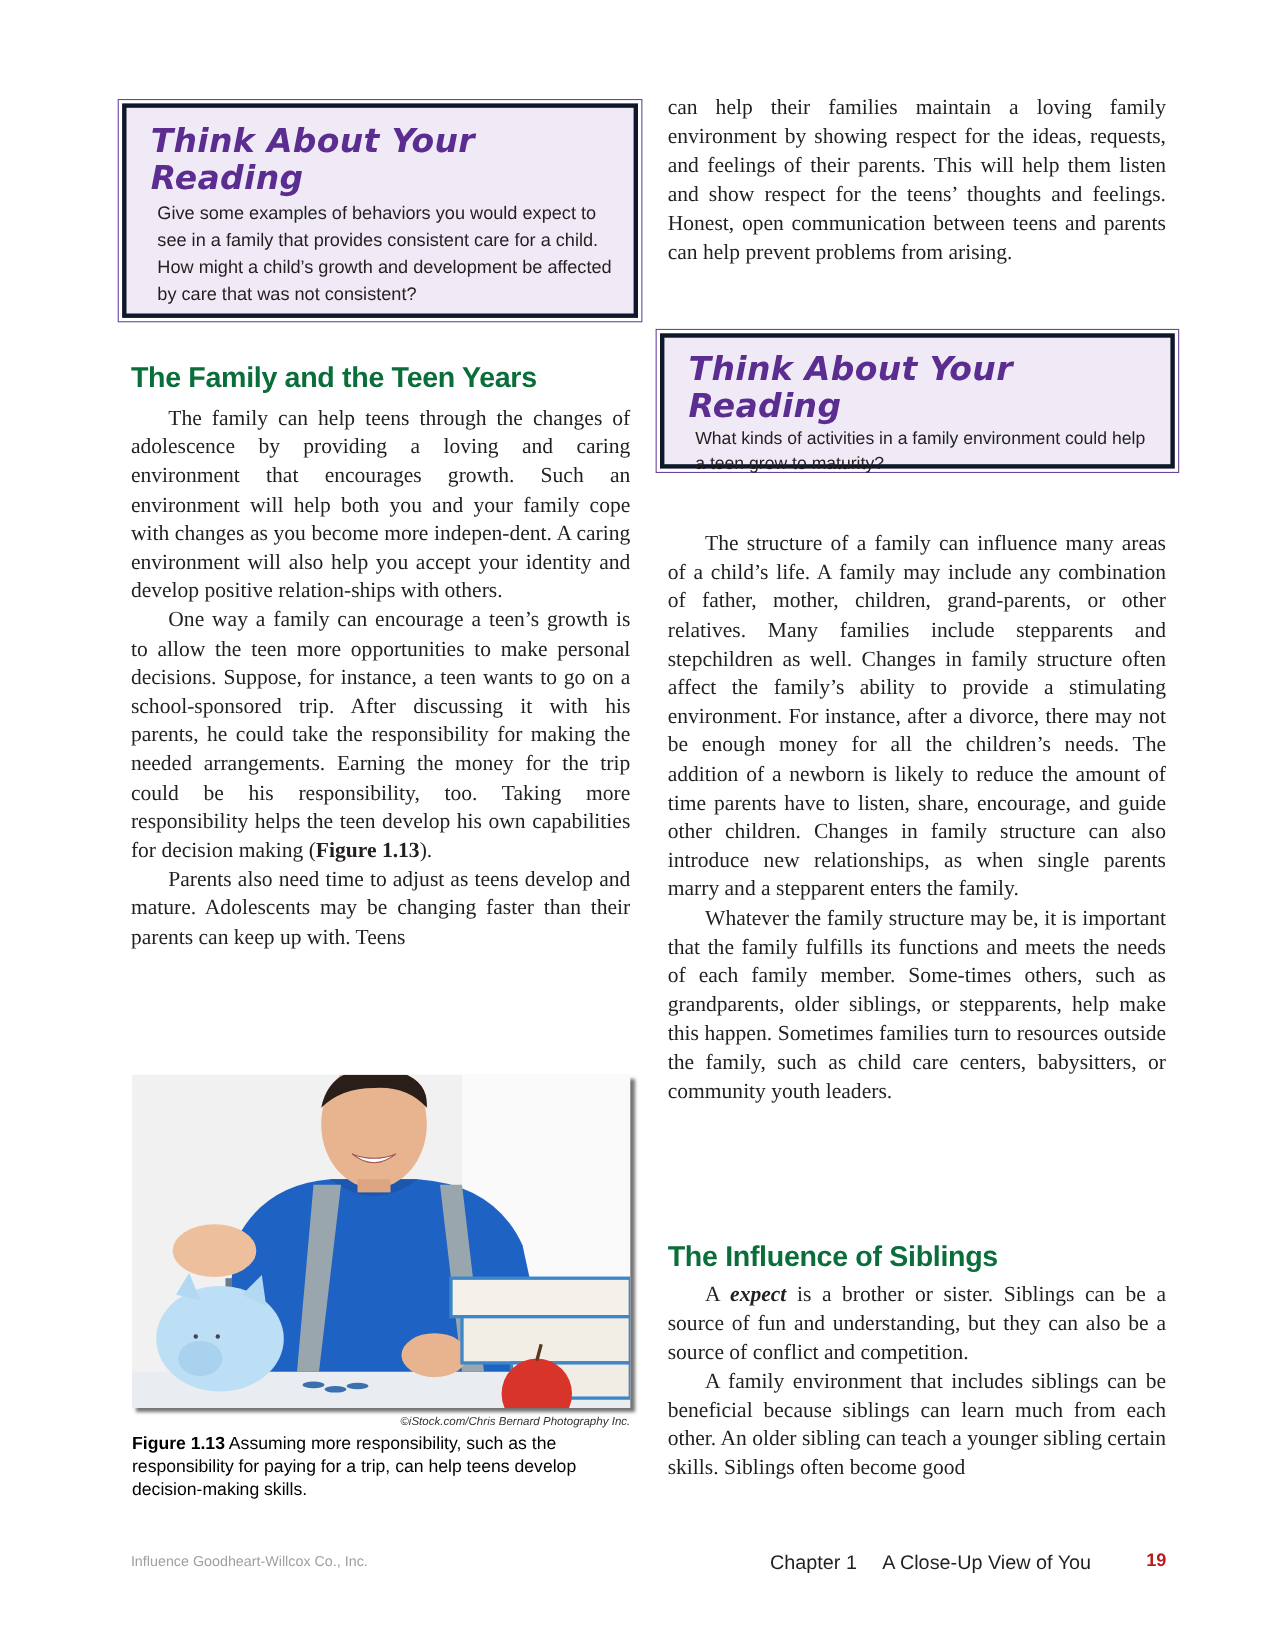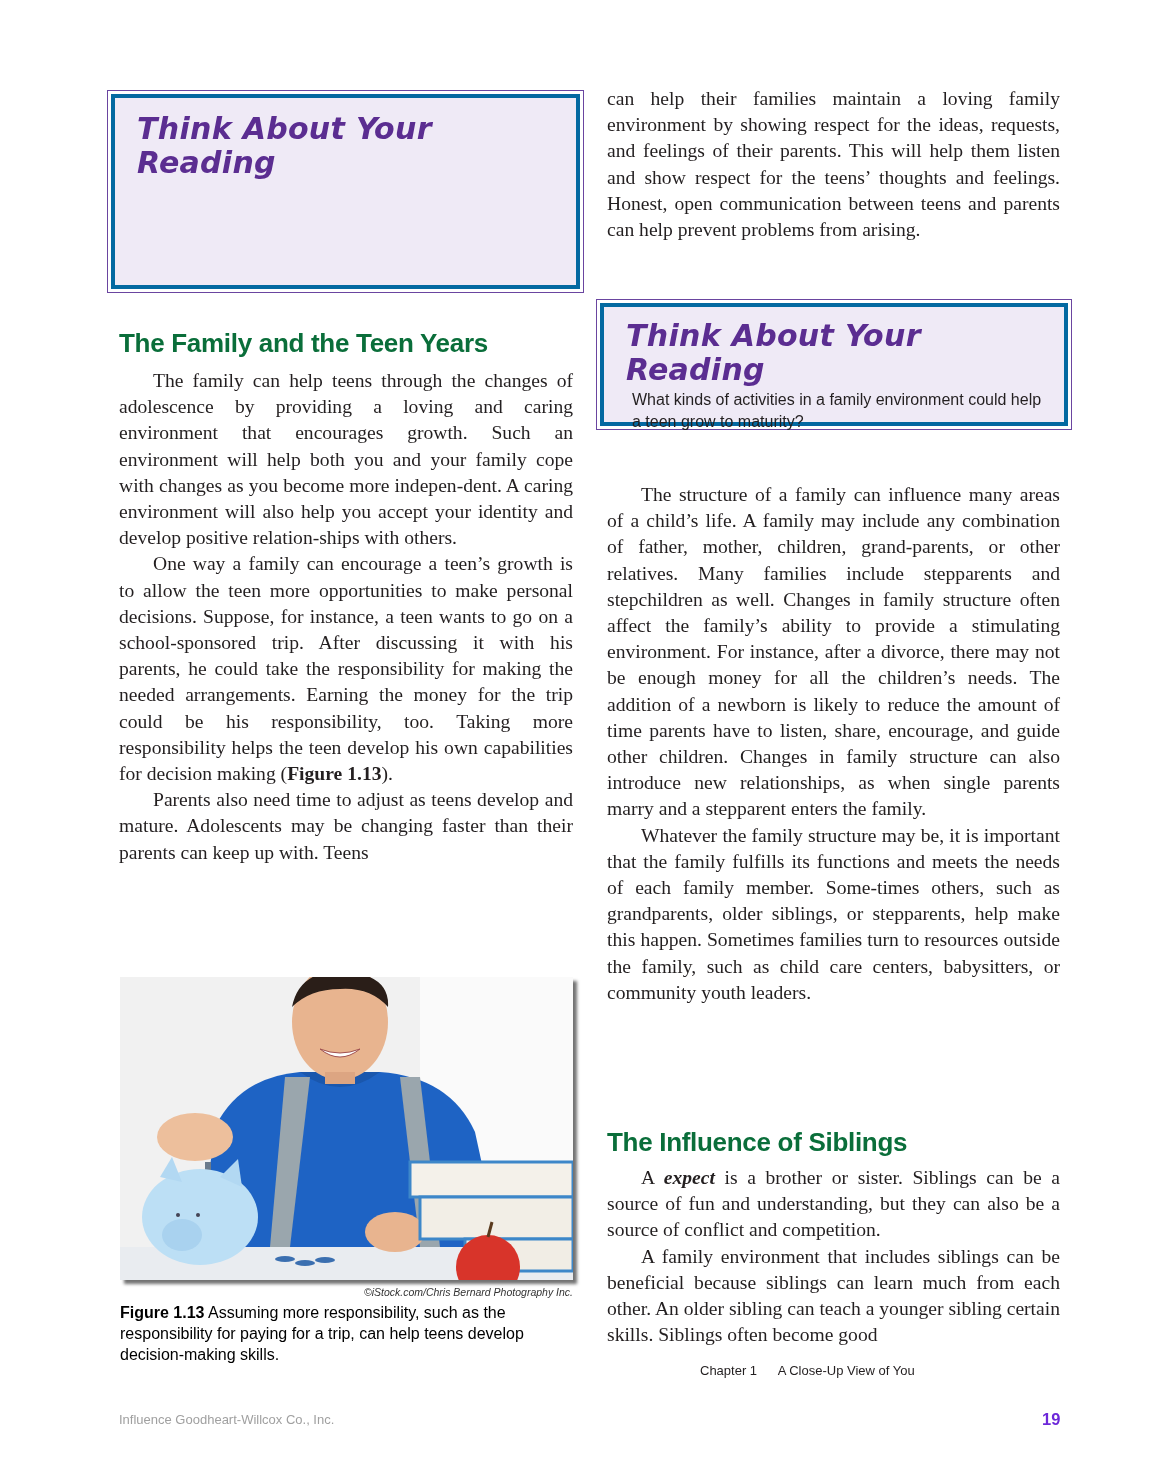--- a/index.html
+++ b/index.html
@@ -7,21 +7,21 @@
   .serif { font-family: "DejaVu Serif", "Liberation Serif", serif; }
   .col { position: absolute; }
   .think-box {
     position: absolute;
     border: 1px solid #6a45a0;
     padding: 3px;
     background: #ffffff;
     box-sizing: border-box;
   }
   .think-inner {
-    border: 4px solid #0369a1;
+    border: 4px solid #0f172a;
     background: #efeaf6;
     height: 100%;
     box-sizing: border-box;
     padding: 14px 18px 10px 22px;
   }
   .think-title {
     font-family: "DejaVu Sans", sans-serif;
     font-weight: bold;
     font-style: italic;
     color: #5b2d91;
@@ -80,36 +80,37 @@
     line-height: 21px;
     color: #000000;
     margin: 0;
   }
   .footer-left {
     position: absolute; left: 119px; top: 1412px;
     font-family: "Liberation Sans", sans-serif;
     font-size: 13px; color: #a0a0a0;
   }
   .footer-right {
-    position: absolute; left: 700px; top: 1363px;
-    font-family: "Liberation Sans", sans-serif;
-    font-size: 13px; color: #231f20;
+    position: absolute; left: 700px; top: 1410px;
+    font-family: "Liberation Sans", sans-serif;
+    font-size: 18px; color: #231f20;
   }
   .footer-page {
     position: absolute; left: 1042px; top: 1410px;
     font-family: "Liberation Sans", sans-serif;
-    font-size: 16.5px; font-weight: bold; color: #6d28d9;
+    font-size: 16.5px; font-weight: bold; color: #b91c1c;
   }
 </style>
 </head>
 <body>
 
 <div class="think-box" style="left:107px; top:90px; width:477px; height:203px;">
   <div class="think-inner">
     <p class="think-title">Think About Your Reading</p>
+    <p class="think-text">Give some examples of behaviors you would expect to see in a family that provides consistent care for a child. How might a child’s growth and development be affected by care that was not consistent?</p>
   </div>
 </div>
 
 <div class="col" style="left:119px; top:328px; width:454px;">
   <h2 class="heading">The Family and the Teen Years</h2>
   <p class="body-text indent" style="margin-top:10px;">The family can help teens through the changes of adolescence by providing a loving and caring environment that encourages growth. Such an environment will help both you and your family cope with changes as you become more indepen-dent. A caring environment will also help you accept your identity and develop positive relation-ships with others.</p>
   <p class="body-text indent">
     <span>One way a family can encourage a teen’s growth is to allow the teen more opportunities to make personal decisions. Suppose, for instance, a teen wants to go on a school-sponsored trip. After discussing it with his parents, he could take the responsibility for making the needed arrangements. Earning the money for the trip could be his responsibility, too. Taking more responsibility helps the teen develop his own capabilities for decision making (</span><b class="serif" style="font-family:'Liberation Serif',serif;">Figure 1.13</b><span>).</span>
   </p>
   <p class="body-text indent">Parents also need time to adjust as teens develop and mature. Adolescents may be changing faster than their parents can keep up with. Teens</p>

